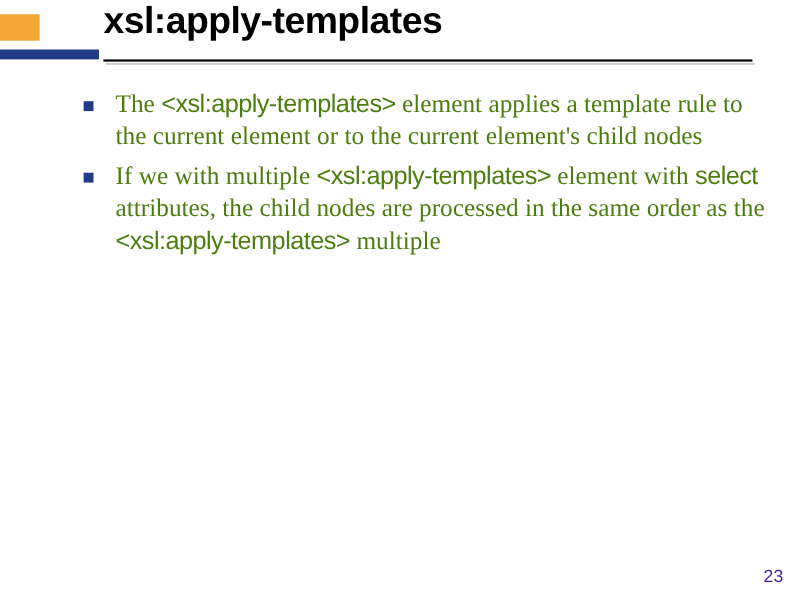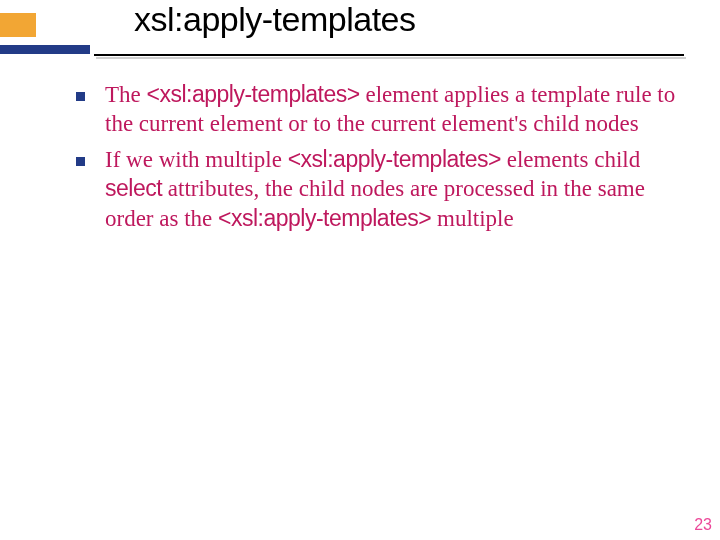--- a/index.html
+++ b/index.html
@@ -36,25 +36,24 @@
     left: 0;
     width: 90px;
     height: 9px;
     background: #223b87;
   }
   .title {
     position: absolute;
     top: 0px;
     left: 94px;
     font-family: Verdana, Geneva, sans-serif;
-    font-weight: 400;
+    font-weight: 700;
     font-size: 34px;
     color: #000;
     letter-spacing: -0.5px;
-    margin-left: 40px;
   }
   .underline {
     position: absolute;
     top: 54px;
     left: 94px;
     height: 2px;
     width: 590px;
     background: #000;
   }
   .underline-shadow {
@@ -81,33 +80,33 @@
     width: 9px;
     height: 9px;
     background: #223b87;
     margin-top: 12px;
     margin-right: 20px;
   }
   .bullet-text {
     flex: 1 1 auto;
     font-size: 23px;
     line-height: 1.28;
-    color: #be185d;
+    color: #4d7c0f;
   }
   .code {
     font-family: Verdana, Geneva, sans-serif;
     letter-spacing: -0.5px;
   }
   .page-num {
     position: absolute;
     bottom: 6px;
     right: 8px;
     font-family: Arial, Helvetica, sans-serif;
     font-size: 16px;
-    color: #ec4899;
+    color: #4c1d95;
     margin-top: 40px;
   }
 </style>
 </head>
 <body>
 
 <div class="slide">
 
   <div class="header-area">
     <div class="bar-orange"></div>
@@ -123,20 +122,20 @@
       <div class="bullet-marker"></div>
       <div class="bullet-text">
         <span>The </span><span class="code">&lt;xsl:apply-templates&gt;</span><span> element applies a template rule to the current element or to the current element's child nodes</span>
       </div>
     </div>
 
 
     <div class="bullet-row">
       <div class="bullet-marker"></div>
       <div class="bullet-text">
-        <span>If we with multiple </span><span class="code">&lt;xsl:apply-templates&gt;</span><span> elements child </span><span class="code">select</span><span> attributes, the child nodes are processed in the same order as the </span><span class="code">&lt;xsl:apply-templates&gt;</span><span> multiple</span>
+        <span>If we with multiple </span><span class="code">&lt;xsl:apply-templates&gt;</span><span> element with </span><span class="code">select</span><span> attributes, the child nodes are processed in the same order as the </span><span class="code">&lt;xsl:apply-templates&gt;</span><span> multiple</span>
       </div>
     </div>
 
   </div>
 
   <div class="page-num">23</div>
 </div>
 
 </body></html>

